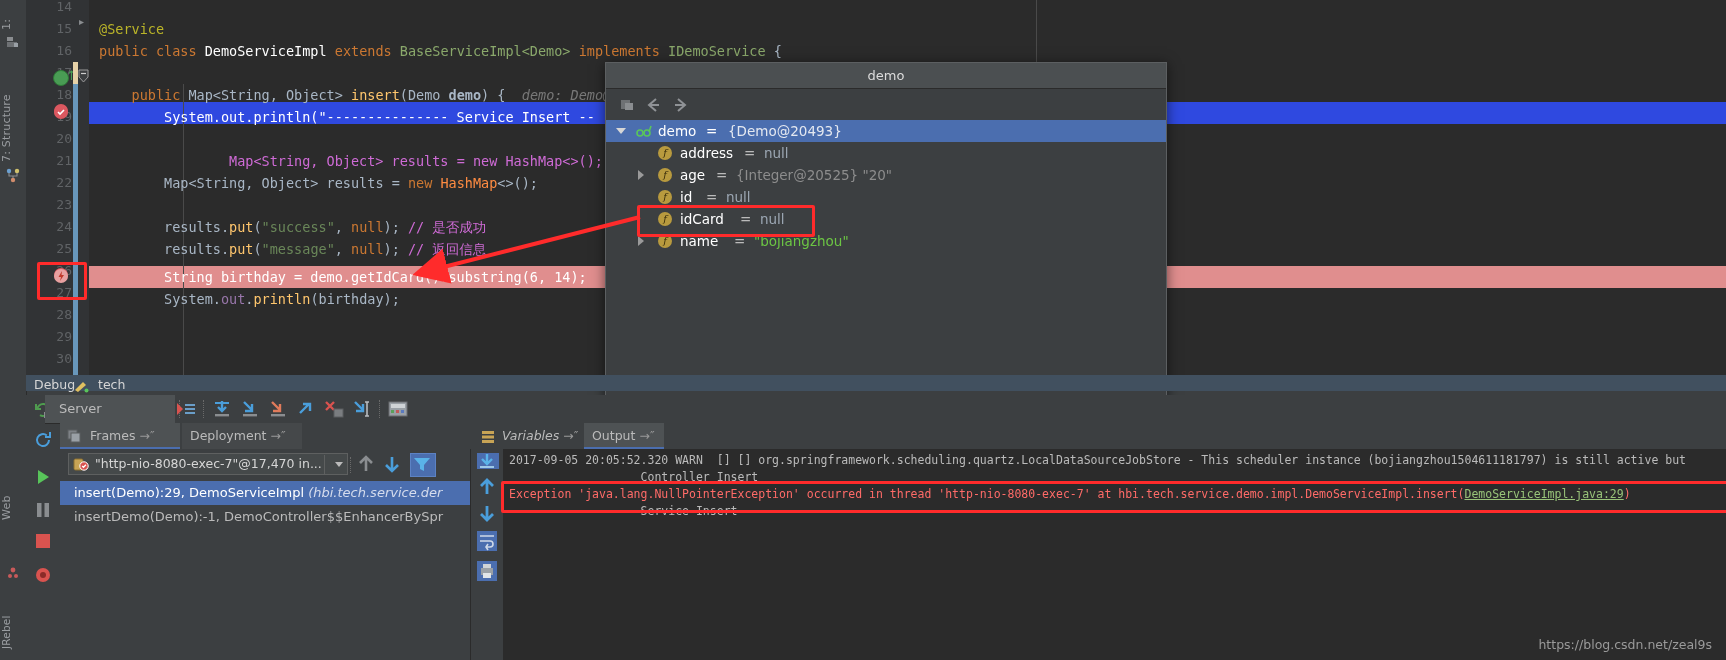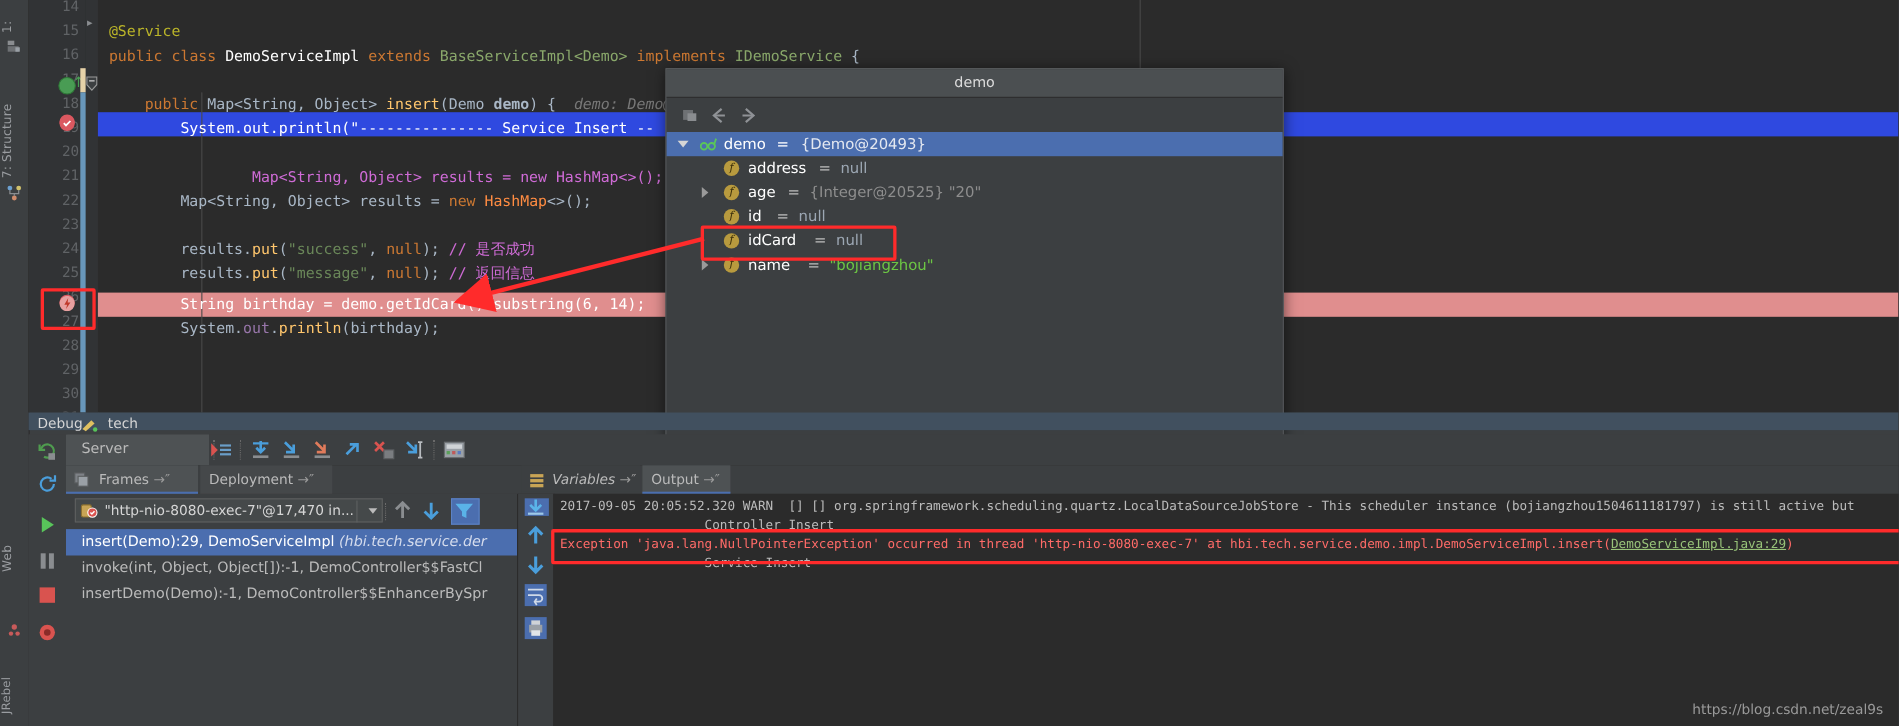--- a/index.html
+++ b/index.html
@@ -74,21 +74,21 @@
   
   .debughdr{position:absolute;left:26px;top:375px;right:0;height:16px;background:#41505f;}
   .debughdr .lbl{position:absolute;left:8px;top:2px;color:#d6d6d6;font-size:12.5px;}
   .debughdr .lbl2{position:absolute;left:72px;top:2px;color:#d6d6d6;font-size:12.5px;}
 
   .debugwrap{position:absolute;left:26px;top:395px;right:0;bottom:0;background:#3c3f41;}
 
   .runstrip{position:absolute;left:0;top:0;width:34px;bottom:0;background:#3c3f41;border-right:1px solid #2b2b2b;}
   .rsbtn{position:absolute;left:7px;width:20px;height:20px;}
 
-  .tabrow{position:absolute;left:34px;top:0;right:0;height:28px;background:#3c3f41;border-bottom:1px solid #2b2b2b;}
+  .tabrow{position:absolute;left:19px;top:0;right:0;height:28px;background:#3c3f41;border-bottom:1px solid #2b2b2b;}
   .sesstab{position:absolute;left:0;top:0;width:130px;height:28px;line-height:28px;background:#4e5254;
            color:#bbbbbb;font-size:13px;padding-left:14px;box-sizing:border-box;}
   .dbgtool{position:absolute;top:4px;width:22px;height:20px;}
   .tbsep{position:absolute;top:5px;width:1px;height:18px;border-left:1px dotted #6a6a6a;}
 
   .subtabrow{position:absolute;left:34px;top:28px;right:0;height:26px;background:#3c3f41;}
   .subtab{position:absolute;top:0;height:26px;line-height:26px;font-size:12.5px;color:#bbbbbb;
           padding:0 8px;box-sizing:border-box;white-space:nowrap;}
   .subtab.active{background:#4e5254;border-bottom:2px solid #4b6eaf;}
   .subtab.sel2{background:#4b6eaf;color:#fff;}
@@ -517,23 +517,20 @@
             <path d="M3 4 h16 l-6 7 v6 l-4 -2 v-4z" fill="#5ab3e8"></path>
           </svg>
       </div>
       <div class="tbsep" style="left:290px;top:8px;height:16px;"></div>
 
       <div class="framelist">
         <div class="framerow sel">
           <span>insert(Demo):29, DemoServiceImpl </span><span class="fpkg">(hbi.tech.service.der</span>
         </div>
         <div class="framerow">
-          <span>invoke(int, Object, Object[]):-1, DemoController$$FastCl</span>
-        </div>
-        <div class="framerow">
           <span>insertDemo(Demo):-1, DemoController$$EnhancerBySpr</span>
         </div>
       </div>
     </div>
 
     <div class="consolepane">
       <div class="consolegutter">
         <div class="cgbtn" style="top:4px;width:22px;height:16px;background:#4b6eaf;">
           <svg width="20" height="16" viewBox="0 0 20 16">
               <path d="M10 1 v9 M5 6 l5 5 l5 -5" stroke="#5ab3e8" stroke-width="2.4" fill="none"></path>

